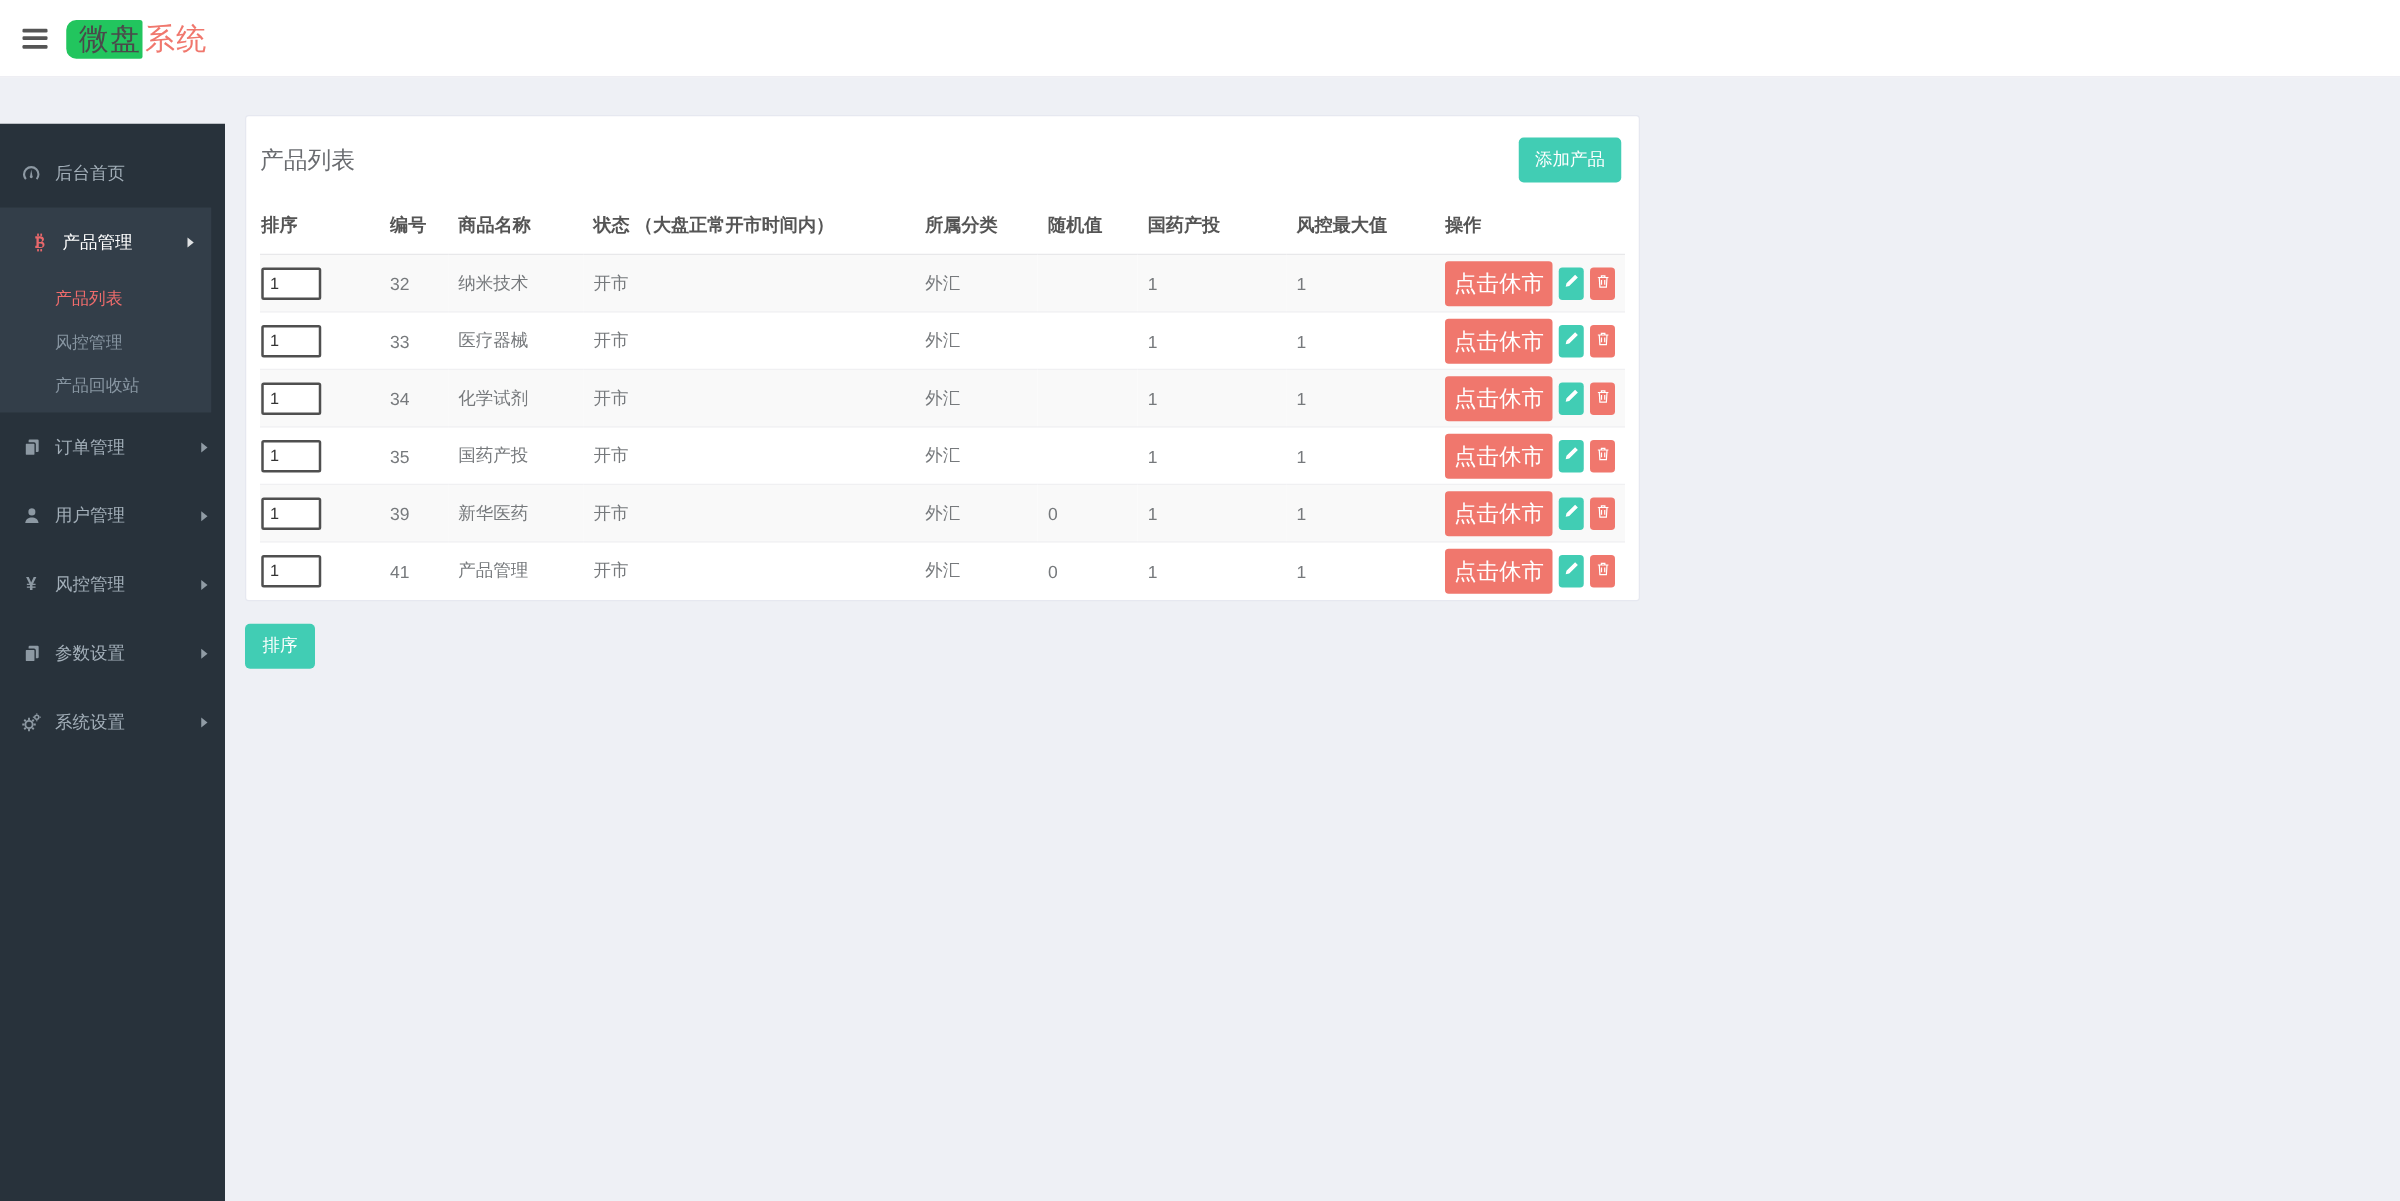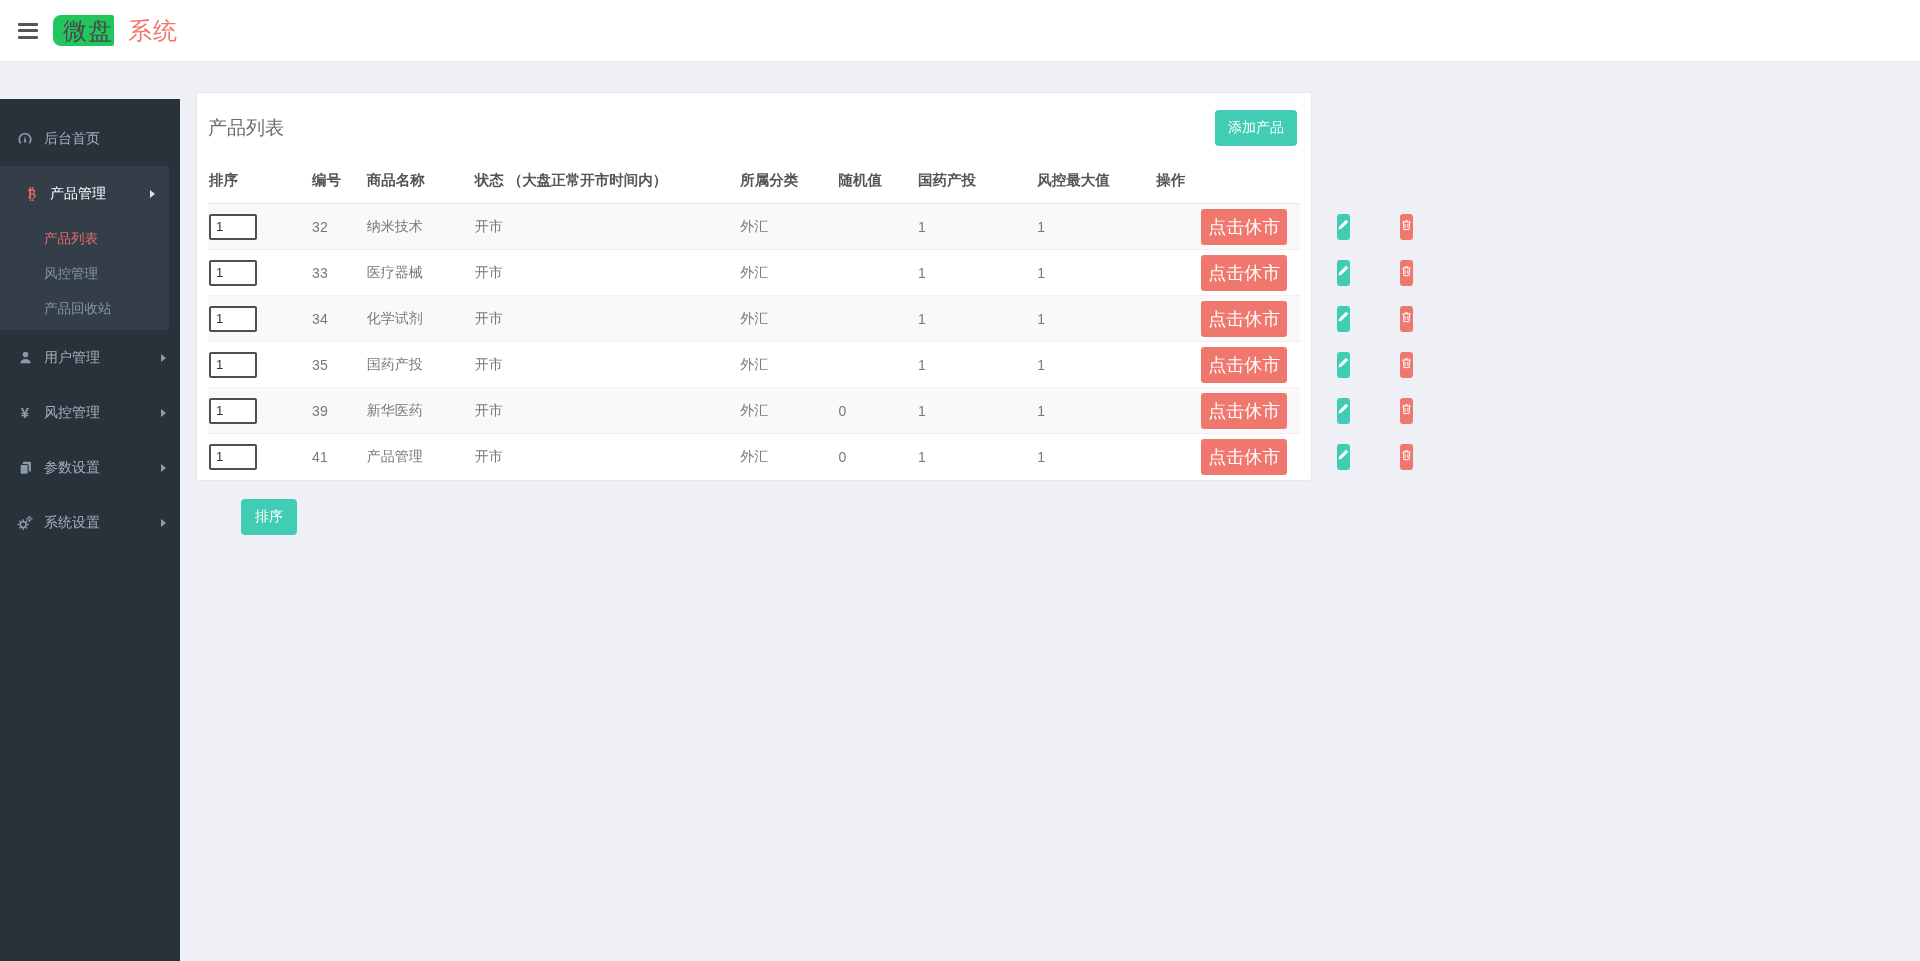--- a/index.html
+++ b/index.html
@@ -11,21 +11,21 @@
   }
   
   .topbar {
     height: 62px; background: #ffffff; border-bottom: 1px solid #e9e9ef;
     display: flex; align-items: center; padding: 0 16px; position: relative; z-index: 2;
   }
   .hamburger { display: inline-flex; flex-direction: column; gap: 3.5px; cursor: pointer; padding: 4px 2px; }
   .hamburger i { display: block; width: 20px; height: 3px; background: #555; border-radius: 1px; }
   .logo { margin-left: 13px; font-size: 24px; letter-spacing: 1px; cursor: pointer; }
   .logo .lg-primary { color: #4a4a4a; background: #22c55e; border-radius: 8px 2px 2px 8px; padding: 2px 1px 2px 10px; }
-  .logo .lg-secondary { color: #f0776d; padding-left: 14px; font-family: Liberation Serif, serif; }
+  .logo .lg-secondary { color: #f0776d; padding-left: 2px; font-family: Liberation Serif, serif; }
 
   
   .layout { display: flex; height: 899px; }
 
   
   .sidebar { width: 180px; flex-shrink: 0; background: #28323b; padding-top: 12px; margin-top: 37px; }
   .side-item {
     height: 55px; display: flex; align-items: center; padding: 0 14px;
     color: #a3afb9; font-size: 14px; cursor: pointer; white-space: nowrap;
   }
@@ -45,21 +45,21 @@
   }
   .submenu-item.active { color: #ef6c6c; }
   .yen-glyph { font-weight: bold; font-size: 15px; }
   .btc-ticks rect { fill: currentColor; }
 
   
   .main { flex: 1; padding: 30px 16px; }
   .card { width: 1116px; background: #ffffff; border: 1px solid #e6e8f0; border-radius: 3px; }
   .card-header { display: flex; justify-content: space-between; align-items: center; padding: 17px 14px 13px 11px; }
   .card-title { font-size: 19px; font-weight: normal; color: #6a6c70; }
-  .btn { border: none; cursor: pointer; font-family: Liberation Serif, serif; margin-left: 45px; }
+  .btn { border: none; cursor: pointer; font-family: Liberation Serif, serif; }
   .btn-add { background: #41cdb4; color: #fff; border-radius: 4px; padding: 9px 13px; font-size: 14px; }
   .card-body { padding: 0 11px; }
 
   table { width: 100%; border-collapse: collapse; table-layout: fixed; }
   thead th {
     text-align: left; font-size: 14.5px; font-weight: bold; color: #555;
     padding: 12px 8px 13px; border-bottom: 1px solid #e8e8ea; white-space: nowrap; overflow: hidden;
   }
   tbody td { height: 46px; padding: 0 8px; font-size: 14px; color: #76797c; border-top: 1px solid #f0f0f2; }
   tbody tr:first-child td { border-top: none; }
@@ -121,20 +121,30 @@
             <span class="arrow"></span>
           </div>
           <div class="submenu">
             <div class="submenu-item active">产品列表</div>
             <div class="submenu-item">风控管理</div>
             <div class="submenu-item">产品回收站</div>
           </div>
         </div>
         <div class="side-item">
           <span class="icon">
+            <svg width="15" height="16" viewBox="0 0 16 16">
+              <rect x="5.2" y="1.2" width="8.6" height="10.6" rx="1" fill="currentColor"></rect>
+              <rect x="2.2" y="4.2" width="8.6" height="10.6" rx="1" fill="currentColor" stroke="#28323b" stroke-width="1.2"></rect>
+            </svg>
+          </span>
+          <span>订单管理</span>
+          <span class="arrow"></span>
+        </div>
+        <div class="side-item">
+          <span class="icon">
             <svg width="15" height="15" viewBox="0 0 16 16" fill="currentColor">
               <circle cx="8" cy="4.8" r="3"></circle>
               <path d="M2.3 14.2c.4-3.3 2.9-4.7 5.7-4.7s5.3 1.4 5.7 4.7H2.3z"></path>
             </svg>
           </span>
           <span>用户管理</span>
           <span class="arrow"></span>
         </div>
         <div class="side-item">
           <span class="icon">

